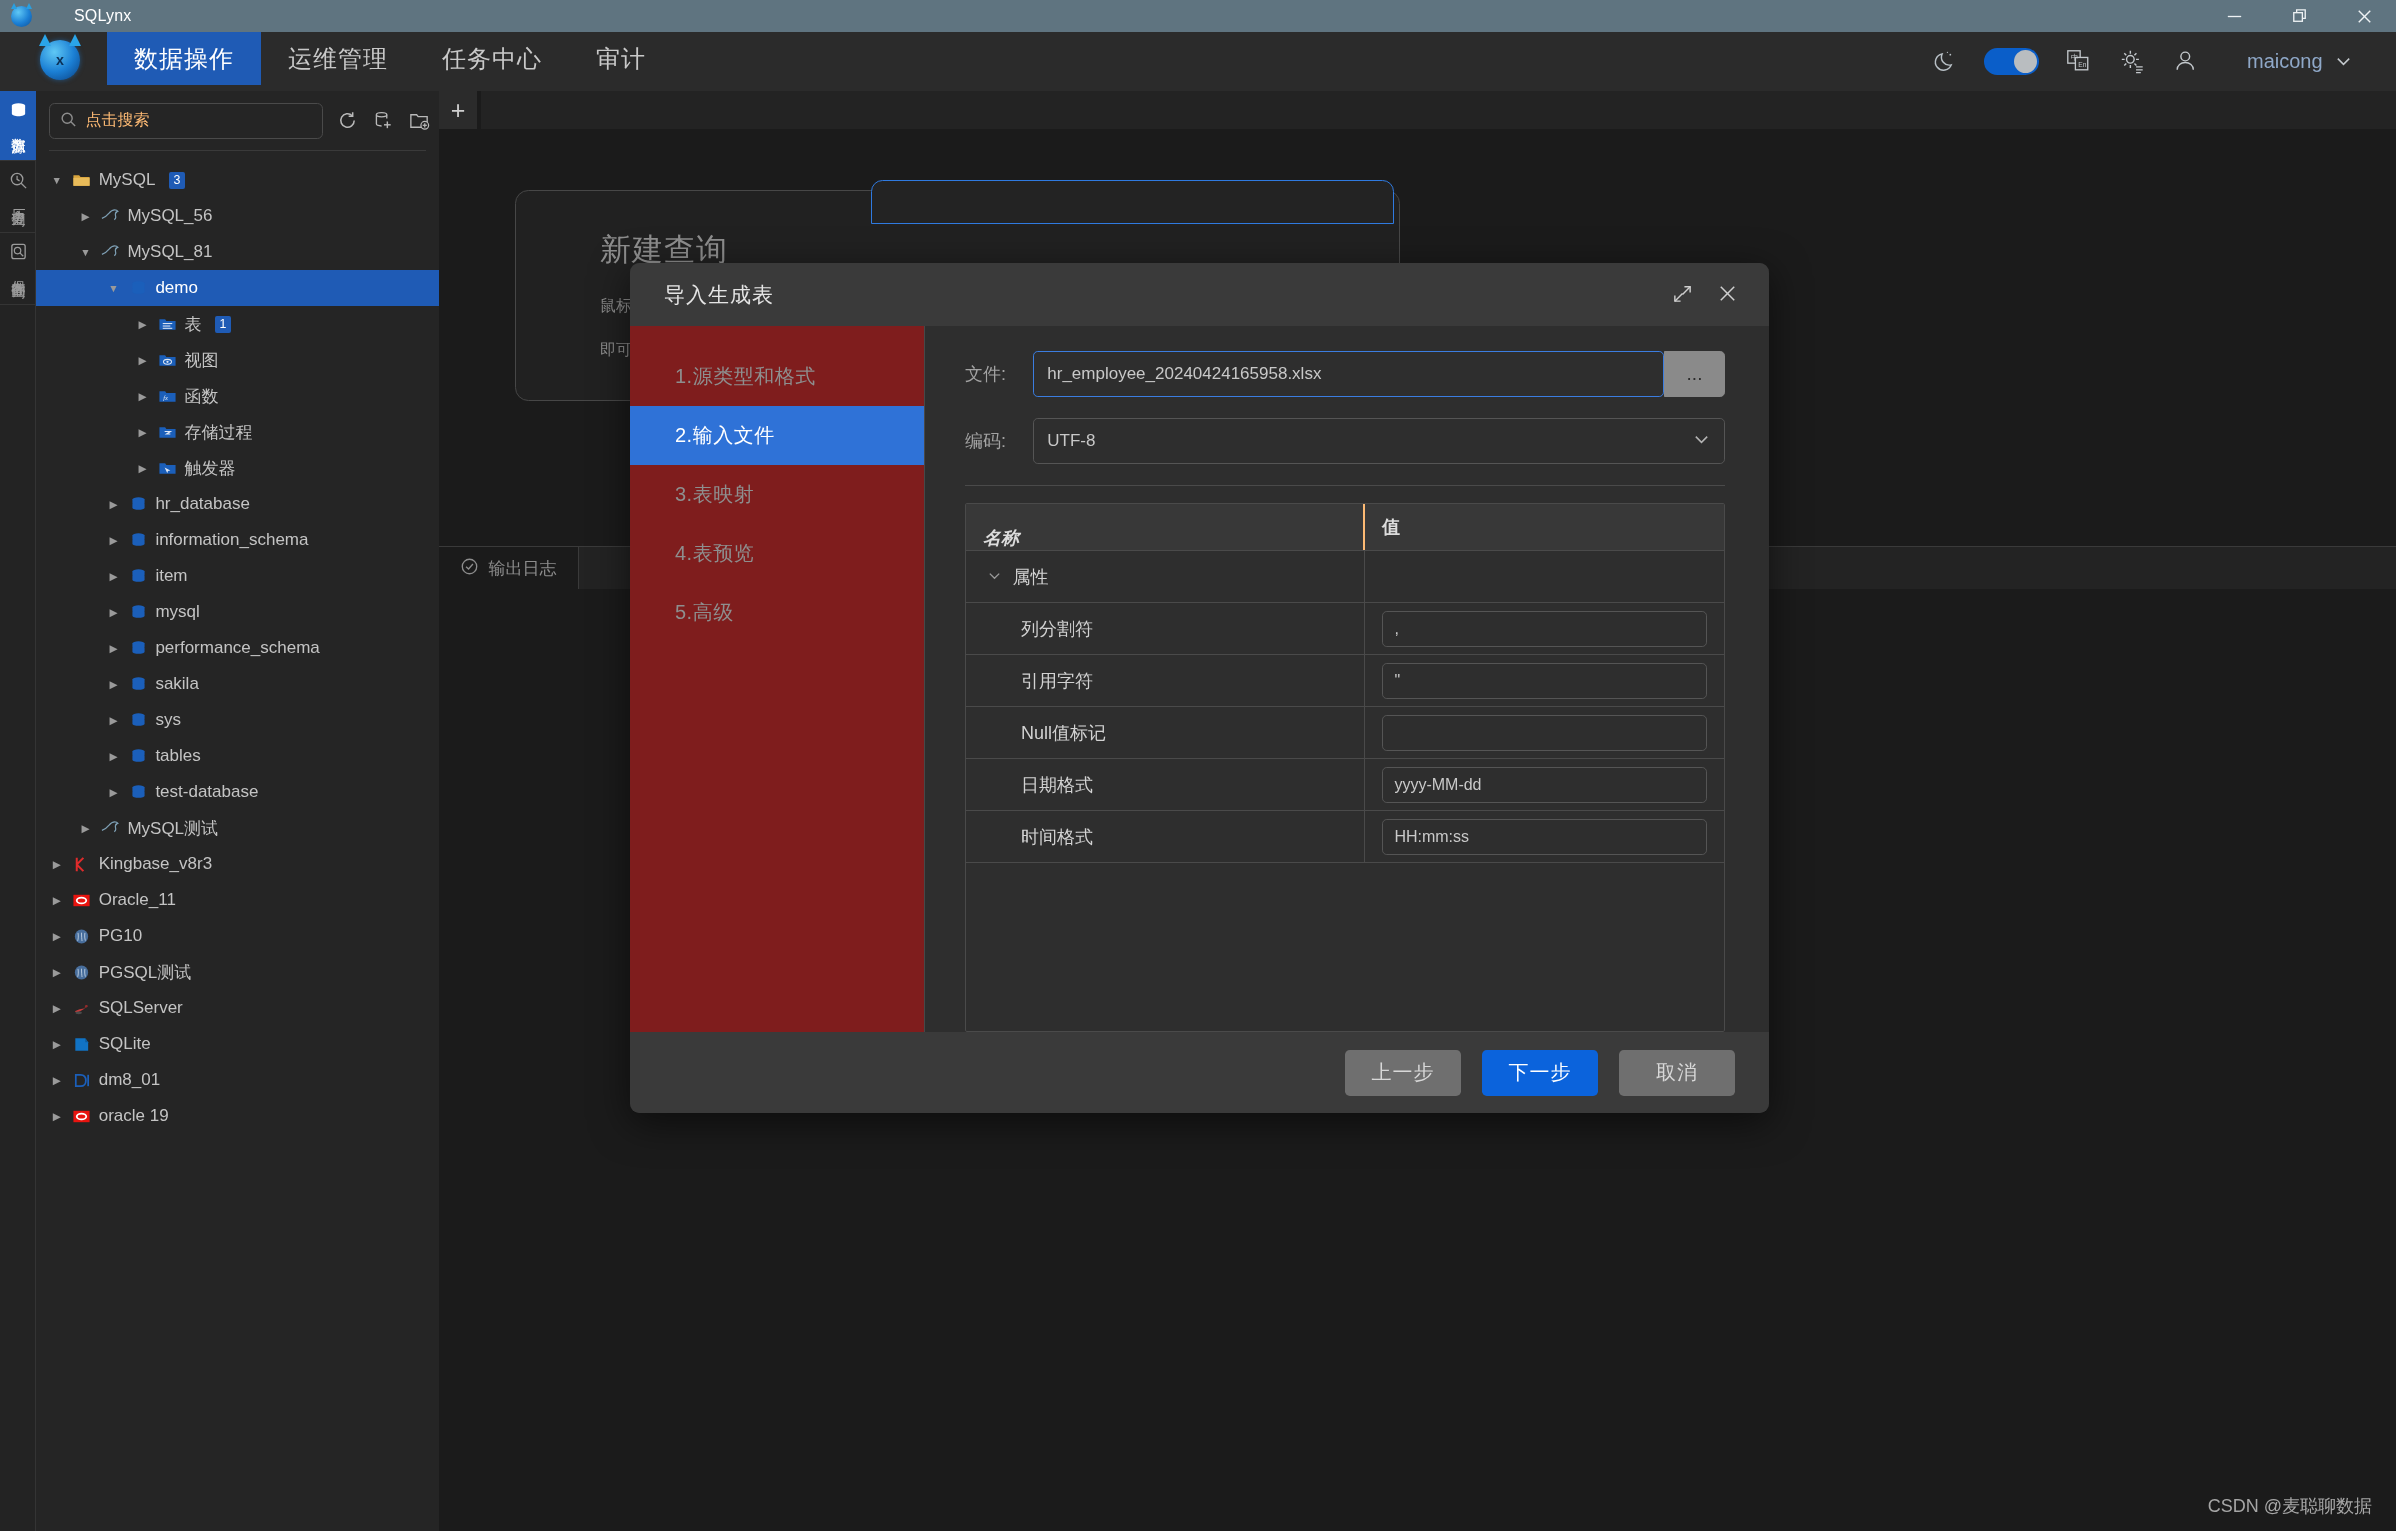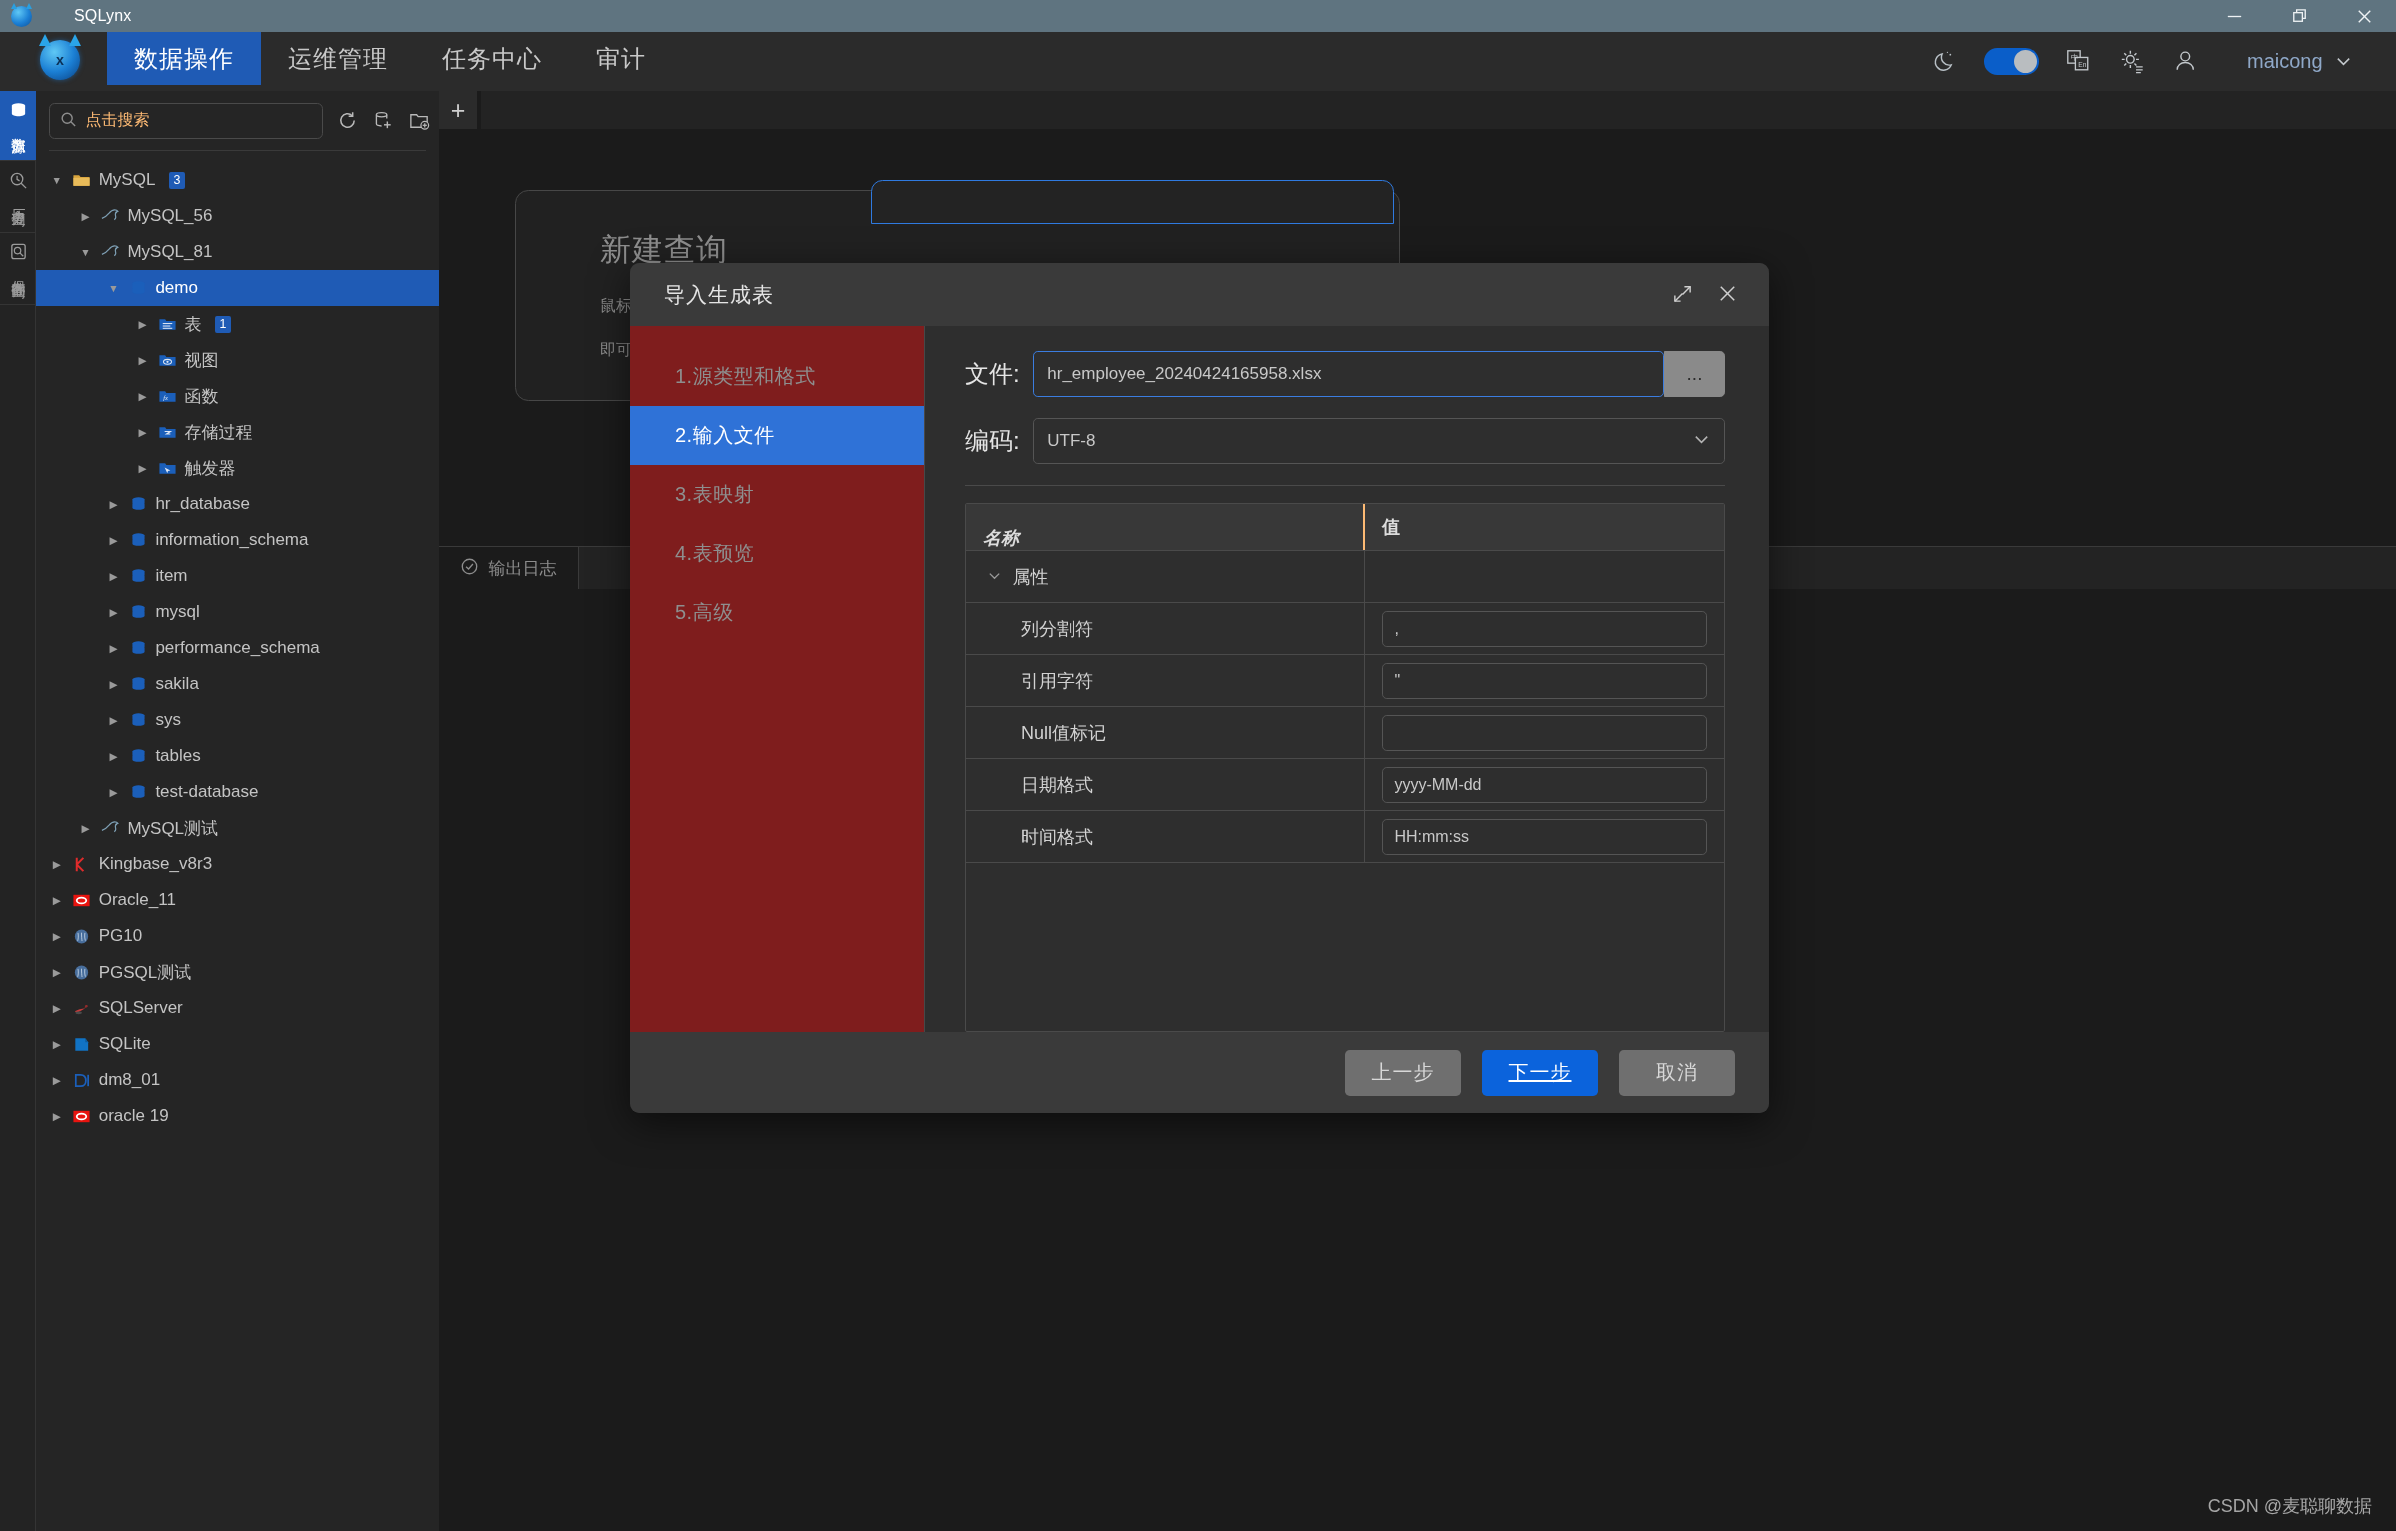--- a/index.html
+++ b/index.html
@@ -179,21 +179,21 @@
     padding-top:21px;
   }
   .step{
     height:59px; display:flex; align-items:center; padding-left:45px;
     color:#8e8e8e; font-size:20px; letter-spacing:0.5px;
   }
   .step.active{ background:#2f72d7; color:#ffffff; }
 
   .stepbody{ flex:1; padding:25px 44px 0 40px; }
   .frow{ display:flex; align-items:center; margin-bottom:21px; }
-  .flabel{ width:68px; color:#e5e5e5; font-size:24px; }
+  .flabel{ width:68px; color:#a3a3a3; font-size:18px; }
   .finput{
     flex:1; height:46px; border:1px solid #3b7de0; border-radius:4.8px;
     background:#2e2e2e; display:flex; align-items:center; padding:0 13.3px;
     color:#c8c8c8; font-size:17px;
   }
   .fbtn{
     width:61px;height:46px; background:#8a8a8a; border:1px solid #8a8a8a;
     border-top-right-radius:4.8px;border-bottom-right-radius:4.8px;
     display:flex;align-items:center;justify-content:center; color:#2b2b2b; font-size:19px;
   }
@@ -225,21 +225,21 @@
 
   .modal-foot{
     height:86px; background:#3a3a3a; display:flex; align-items:center;
     justify-content:flex-end; gap:21px; padding-right:34px;
   }
   .btn{
     height:46px; min-width:116px; border-radius:4.8px; display:flex;
     align-items:center; justify-content:center; font-size:20px; letter-spacing:1px;
   }
   .btn.grey{ background:#6f6f6f; color:#d8d8d8; }
-  .btn.blue{ background:#0b63dc; color:#ffffff;text-decoration:underline; }
+  .btn.blue{ background:#0b63dc; color:#ffffff; }
 
   .watermark{
     position:absolute; right:25px; bottom:13.3px; color:#a6a6a6; font-size:18px;
   }
 </style>
 </head>
 <body>
 
 <div id="app">
 

